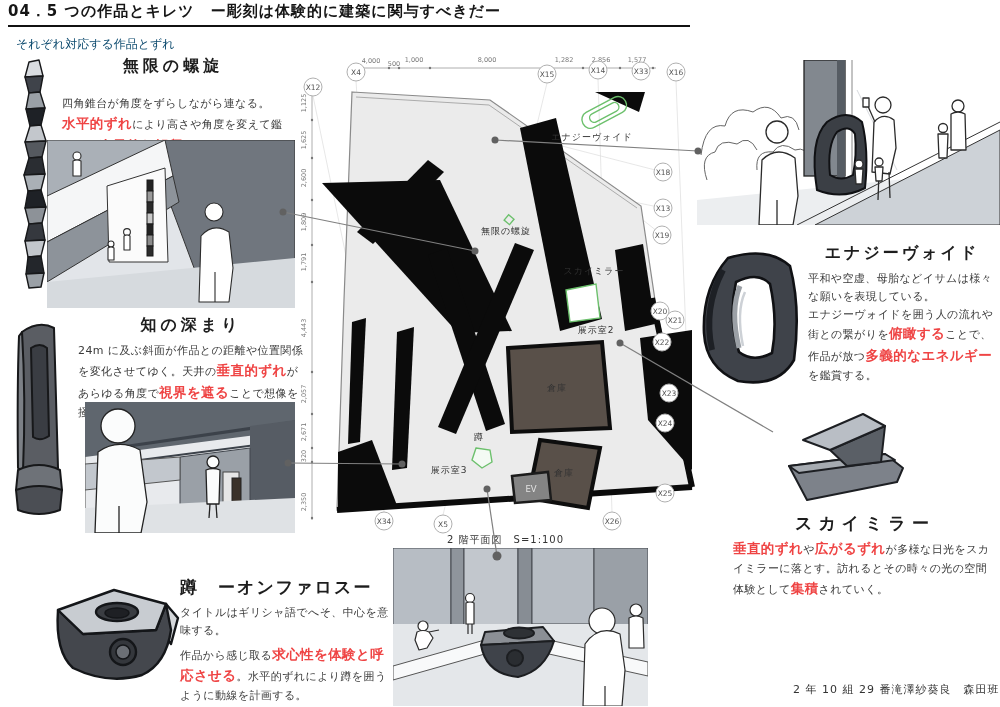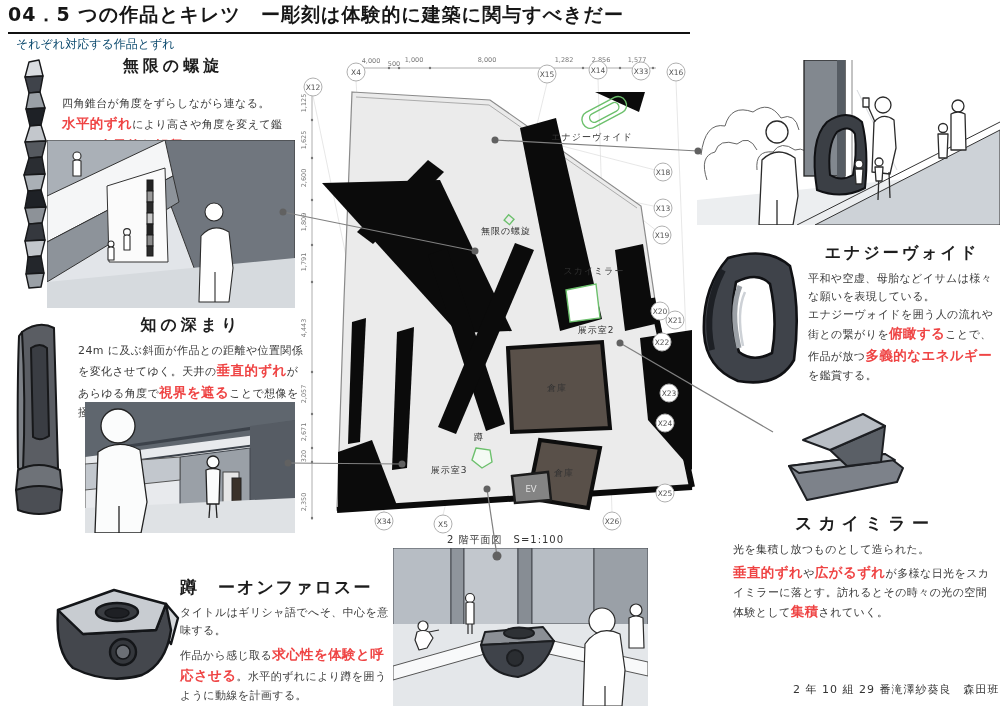--- a/index.html
+++ b/index.html
@@ -1,19 +1,19 @@
 <!DOCTYPE html>
 <html><head>
 <meta charset="utf-8">
 <style>
   html,body{margin:0;padding:0;background:#fff;}
   #board{position:relative;width:1000px;height:707px;background:#ffffff;overflow:hidden;
          font-family:"DejaVu Sans",sans-serif;color:#2b2b2b;}
   .abs{position:absolute;}
-  .hdr-title{font-size:19px;font-weight:bold;letter-spacing:1px;color:#161616;}
+  .hdr-title{font-size:15px;font-weight:bold;letter-spacing:1px;color:#161616;}
   .hdr-rule{border-bottom:2.5px solid #111;}
   .hdr-sub{font-size:12px;color:#0c4a6e;}
   .sec-title{font-weight:bold;color:#1d1d1d;text-align:center;font-size:16px;letter-spacing:4px;}
   .sec-title.left{text-align:left;}
   .body-txt{font-size:11px;line-height:1.62;color:#3a3a3a;letter-spacing:.4px;}
   .acc{color:#ef4444;font-weight:bold;font-size:13.5px;}
   .credit{font-size:11px;color:#333;letter-spacing:1px;}
   svg{display:block;}
   .overlay{pointer-events:none;}
   .plan-label{font-size:9px;fill:#333;letter-spacing:1px;}
@@ -237,21 +237,20 @@
     <g stroke="#1d1f23" stroke-width="2" stroke-linejoin="round">
       <polygon points="4,58 100,46 118,60 112,74 22,92" fill="#7d828a"></polygon>
       <polygon points="4,58 100,46 110,52 14,65" fill="#a6abb1"></polygon>
       <polygon points="45,42 100,18 96,54 62,58" fill="#5a5f66"></polygon>
       <polygon points="18,32 78,6 100,18 45,42" fill="#b9bec5"></polygon>
     </g>
   </svg>
 
   <div class="abs" style="left:733px;top:512px;width:264px;">
     <div class="sec-title" style="font-size:17px;letter-spacing:6px;">スカイミラー</div>
-    <div class="body-txt" style="margin-top:6px;">光を集積し放つものとして造られた。</div>
     <div class="body-txt" style="margin-top:3px;">
       <span class="acc">垂直的ずれ</span><span>や</span><span class="acc">広がるずれ</span><span>が多様な日光をスカイミラーに落とす。訪れるとその時々の</span><span>光の空間体験として</span><span class="acc">集積</span><span>されていく。</span>
     </div>
   </div>
 
   <div class="abs credit" style="left:793px;top:682px;">2 年 10 組 29 番滝澤紗葵良　森田班</div>
 
   <svg class="abs overlay" style="left:0;top:0;" width="1000" height="707" viewBox="0 0 1000 707">
 
     <g stroke="#dcdcdc" stroke-width="0.7">

